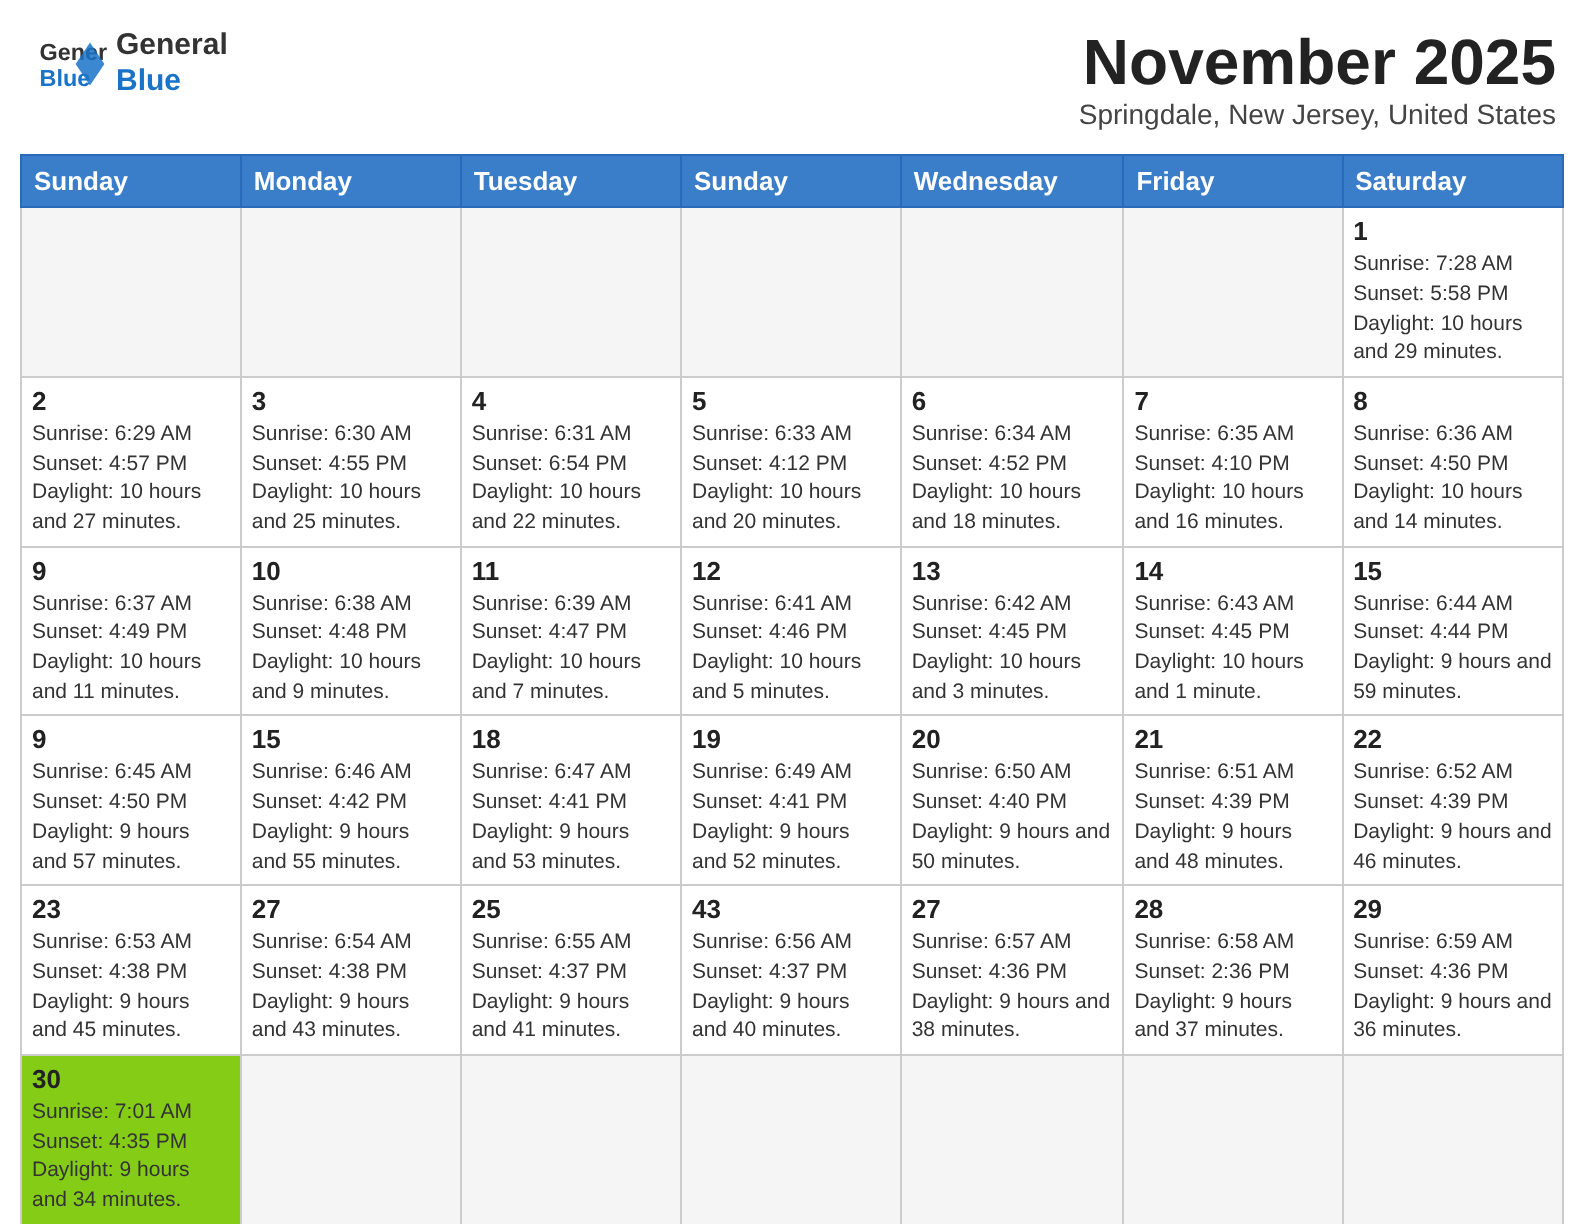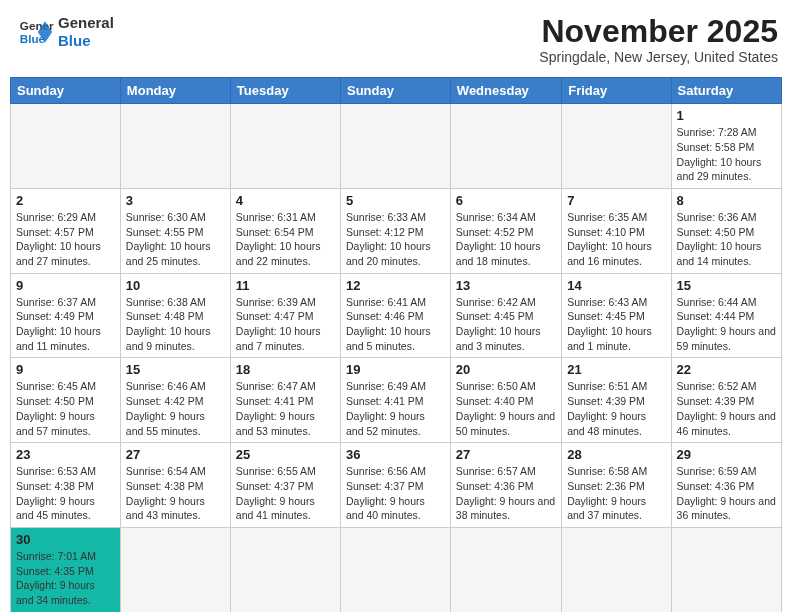--- a/index.html
+++ b/index.html
@@ -72,21 +72,21 @@
       color: #222;
       display: block;
       margin-bottom: 2px;
     }
     .day-info {
       font-size: 10.5px;
       color: #333;
       line-height: 1.4;
     }
     .last-row td {
-      background: #14b8a6;
+      background: #84cc16;
     }
   </style>
 </head>
 <body>
 
 <div class="header-area">
   <div class="logo">
     <svg class="logo-icon" viewBox="0 0 40 40" xmlns="http://www.w3.org/2000/svg">
       <text x="2" y="18" font-size="13" font-weight="bold" fill="#333">General</text>
       <text x="2" y="32" font-size="13" font-weight="bold" fill="#1a73c8">Blue</text>
@@ -275,21 +275,21 @@
 Sunset: 4:38 PM
 Daylight: 9 hours and 43 minutes.</div>
         </td>
         <td>
           <span class="day-number">25</span>
           <div class="day-info">Sunrise: 6:55 AM
 Sunset: 4:37 PM
 Daylight: 9 hours and 41 minutes.</div>
         </td>
         <td>
-          <span class="day-number">36</span>
+          <span class="day-number">43</span>
           <div class="day-info">Sunrise: 6:56 AM
 Sunset: 4:37 PM
 Daylight: 9 hours and 40 minutes.</div>
         </td>
         <td>
           <span class="day-number">27</span>
           <div class="day-info">Sunrise: 6:57 AM
 Sunset: 4:36 PM
 Daylight: 9 hours and 38 minutes.</div>
         </td>

